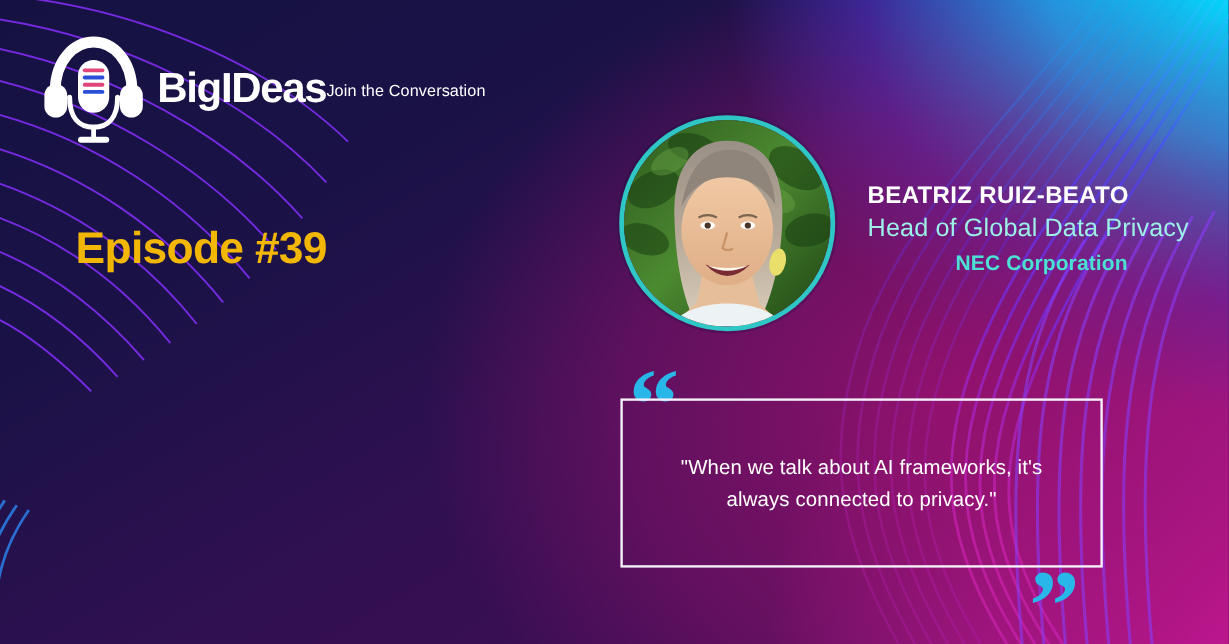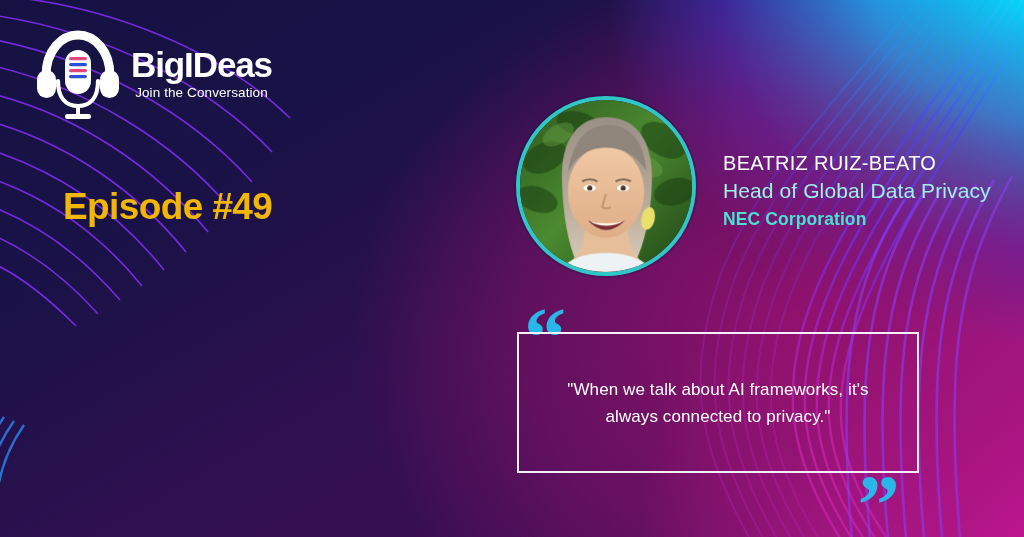--- a/index.html
+++ b/index.html
@@ -19,21 +19,21 @@
   .waveband { position:absolute; inset:0; pointer-events:none; }
   .waveband svg { position:absolute; right:0; top:0; height:537px; width:420px; }
 
   
   .rays { position:absolute; left:-10px; top:-10px; width:420px; height:340px; pointer-events:none; }
   .arcsBL { position:absolute; left:-34px; bottom:-30px; width:150px; height:160px; pointer-events:none; }
 
   
   #logo { position:absolute; left:34px; top:26px; display:flex; align-items:center; gap:9px; }
   #logo .micwrap { width:88px; height:96px; flex:0 0 auto; }
-  #logo .words { display:flex; flex-direction:column; align-items:center; }
+  #logo .words { display:flex; align-items:center; }
   .logo-l1 { color:#FFFFFF; font-size:35px; font-weight:bold; letter-spacing:-1.1px; line-height:0.99; }
   .logo-l2 { color:#FFFFFF; font-size:29px; font-weight:bold; letter-spacing:-0.6px; line-height:1.12; }
   .logo-l3 { color:#FFFFFF; font-size:13.5px; font-weight:normal; letter-spacing:0.1px; margin-top:3px; }
 
   
   #episode-no {
     position:absolute; left:63px; top:186px;
     color:#F2B705; font-size:37px; font-weight:bold; letter-spacing:-0.6px;
   }
   #episode-title {
@@ -52,23 +52,23 @@
   
   #headshot {
     position:absolute; left:516px; top:96px; width:180px; height:180px;
     border-radius:50%; border:4px solid #2FC6C6; overflow:hidden;
     box-shadow:0 0 0 2px rgba(20,15,60,0.25);
   }
   #headshot svg { display:block; width:100%; height:100%; }
 
   
   #speaker { position:absolute; left:723px; top:150px; width:290px; }
-  .sp-name { color:#FFFFFF; font-size:20px; font-weight:normal; letter-spacing:0.3px; line-height:1.32; }
+  .sp-name { color:#FFFFFF; font-size:20px; font-weight:bold; letter-spacing:0.3px; line-height:1.32; }
   .sp-role { color:#9DF0E6; font-size:21px; font-weight:normal; line-height:1.42; letter-spacing:0.1px; }
-  .sp-org  { color:#4CE0D2; font-size:17.5px; font-weight:bold; line-height:1.5; letter-spacing:0.1px; }
+  .sp-org  { color:#4CE0D2; font-size:17.5px; font-weight:bold; line-height:1.5; letter-spacing:0.1px;text-align:center; }
 
   
   #quote-box {
     position:absolute; left:517px; top:332px; width:402px; height:141px;
     border:2px solid #F4F0FA;
   }
   #quote-text {
     position:absolute; left:0; right:0; top:50%; transform:translateY(-50%);
     padding:0 30px; text-align:center;
     color:#FFFFFF; font-size:17px; line-height:1.6; letter-spacing:0.1px;
@@ -173,21 +173,21 @@
         <rect x="42" y="78" width="4" height="11" fill="#FFFFFF"></rect>
         <rect x="31" y="88" width="26" height="5" rx="2.5" fill="#FFFFFF"></rect>
       </svg>
     </div>
     <div class="words">
       <div class="logo-l1">BigIDeas</div>
       <div class="logo-l3">Join the Conversation</div>
     </div>
   </div>
 
-  <div id="episode-no">Episode #49</div>
+  <div id="episode-no">Episode #39</div>
 
   <div id="headshot">
     <svg viewBox="0 0 180 180" aria-hidden="true">
       <defs>
         <linearGradient id="foliage" x1="0" y1="0" x2="1" y2="1">
           <stop offset="0%" stop-color="#2C5A1E"></stop>
           <stop offset="48%" stop-color="#4C8A30"></stop>
           <stop offset="100%" stop-color="#1E4415"></stop>
         </linearGradient>
         <linearGradient id="hairg" x1="0" y1="0" x2="0" y2="1">

